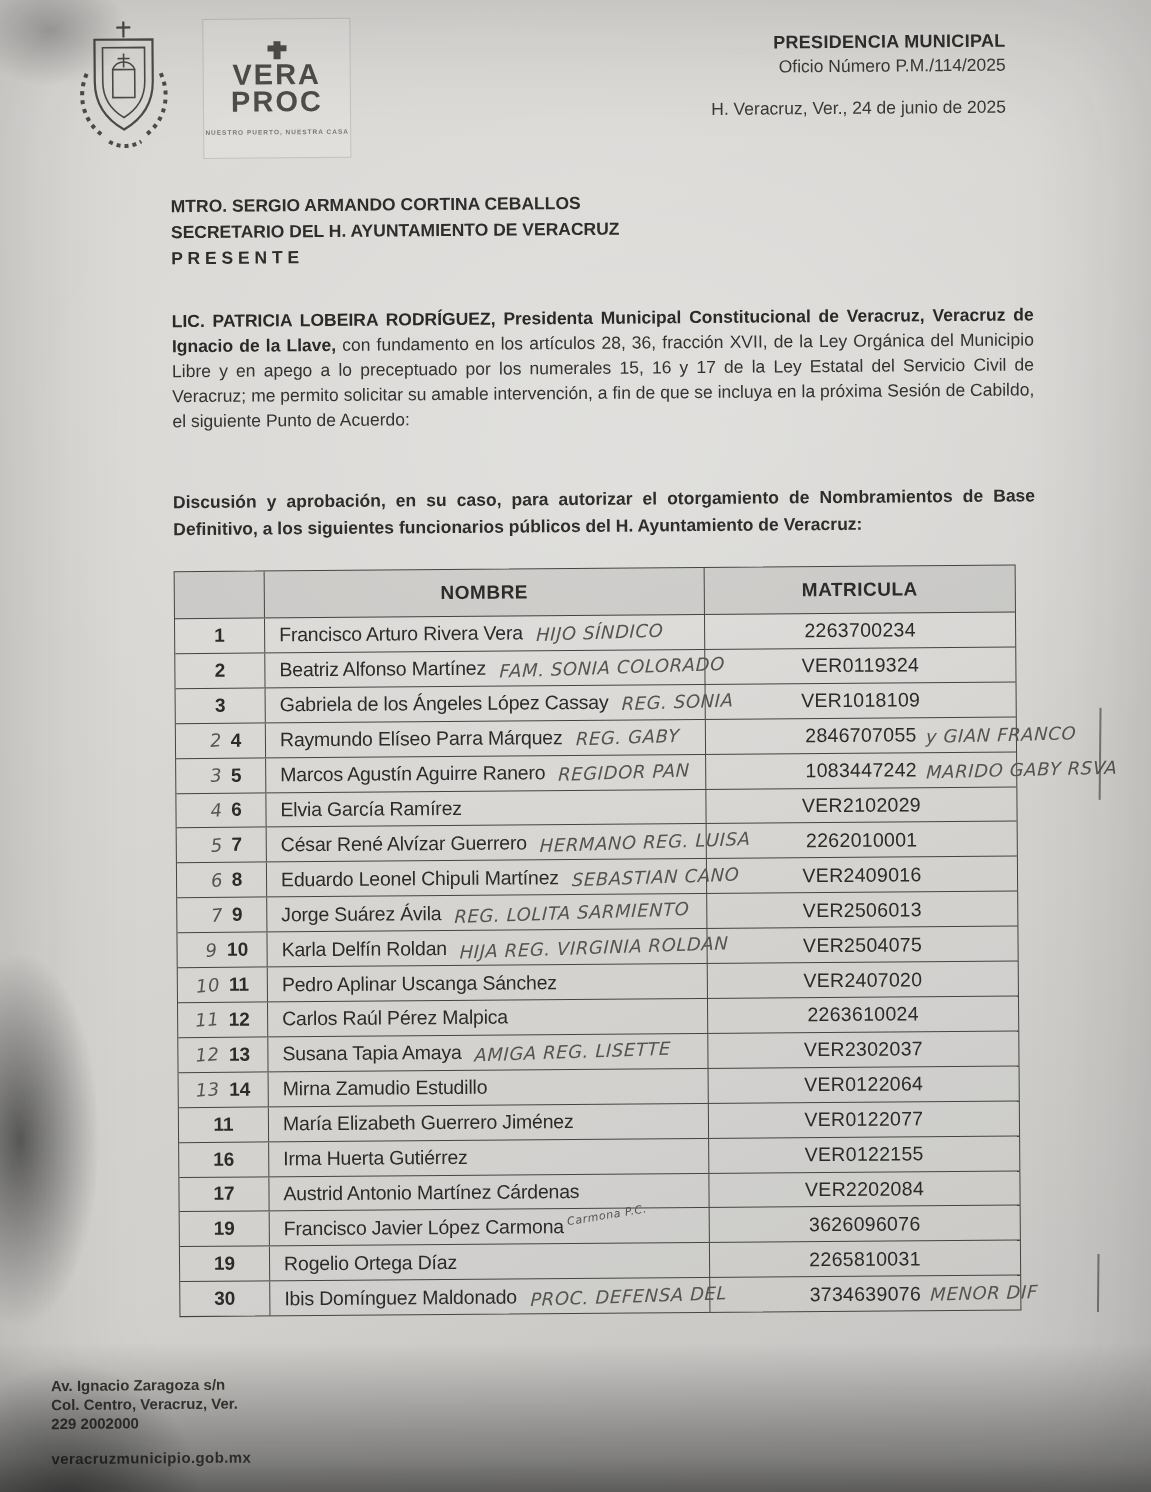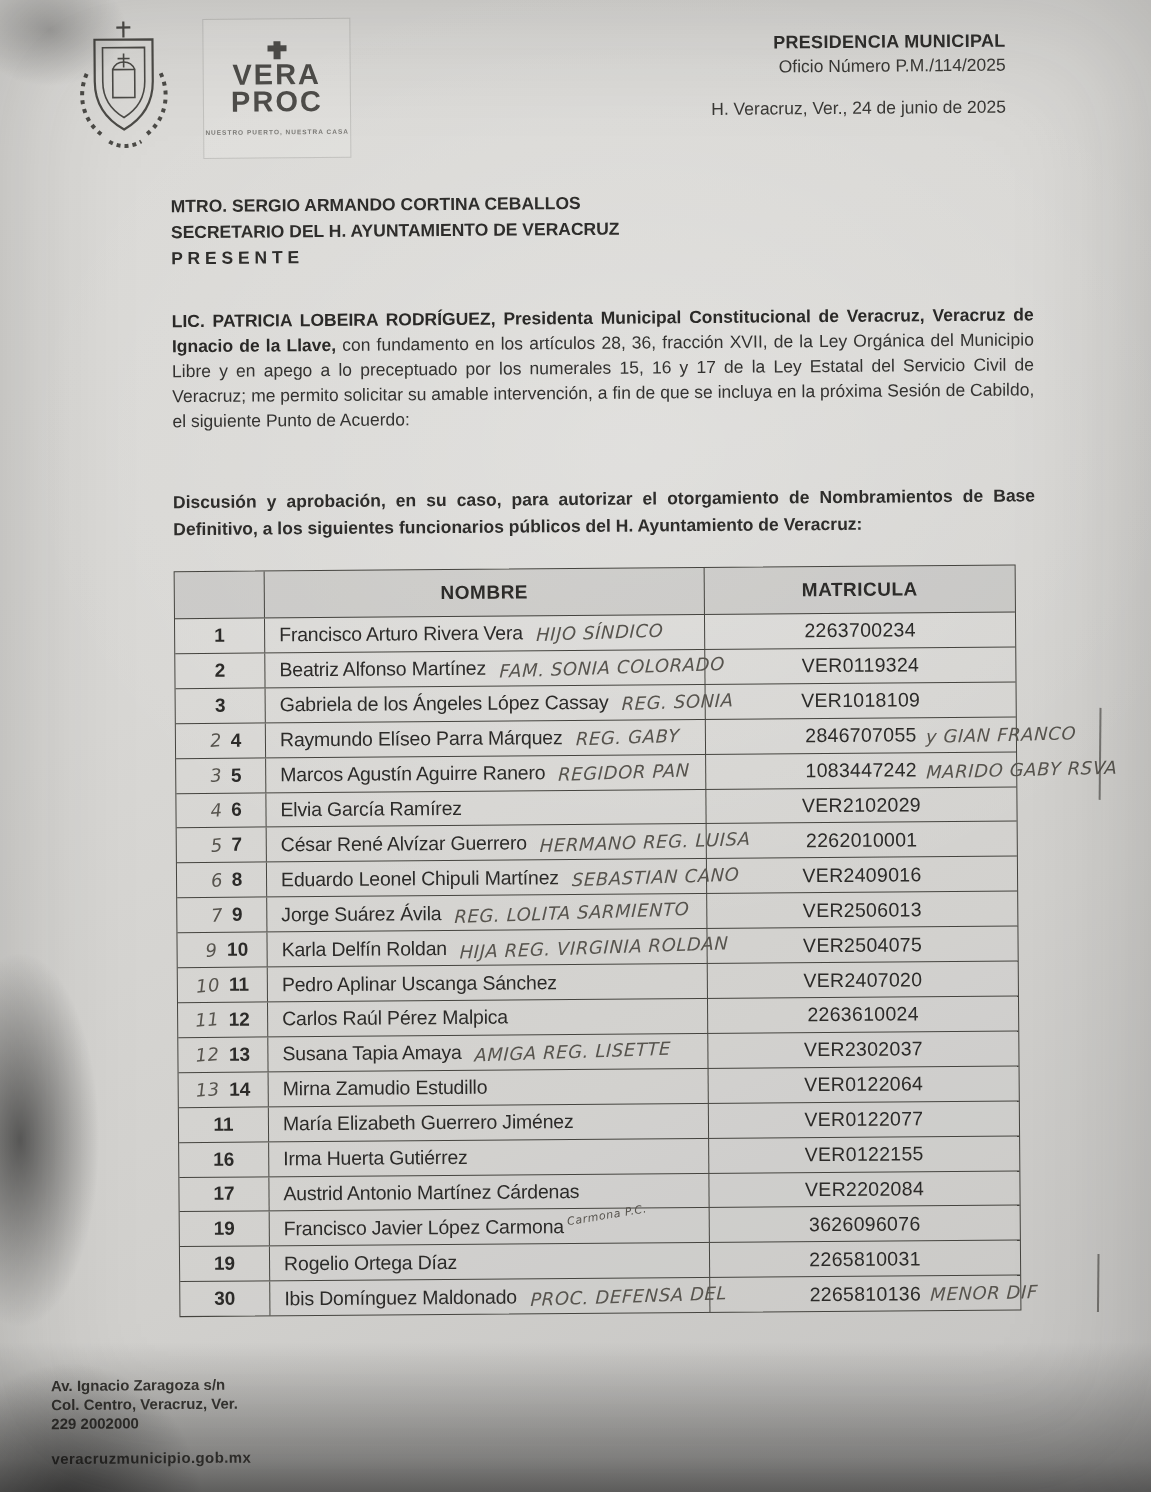--- a/index.html
+++ b/index.html
@@ -442,21 +442,21 @@
 
       <span class="pnum">30</span>
     </div>
     <div class="c-name">
       <span class="pname">Ibis Domínguez Maldonado</span>
       <span class="hw hw-name">PROC. DEFENSA DEL</span>
 
     </div>
     <div class="c-mat">
       <span class="mat-wrap">
-        <span class="mat-val">2265810136</span>
+        <span class="mat-val">3734639076</span>
         <span class="hw hw-after">MENOR  DIF</span>
       </span>
     </div>
   </div>
         </div>
     </div>
 
     <div class="footer">
       <div>Av. Ignacio Zaragoza s/n</div>
       <div>Col. Centro, Veracruz, Ver.</div>

